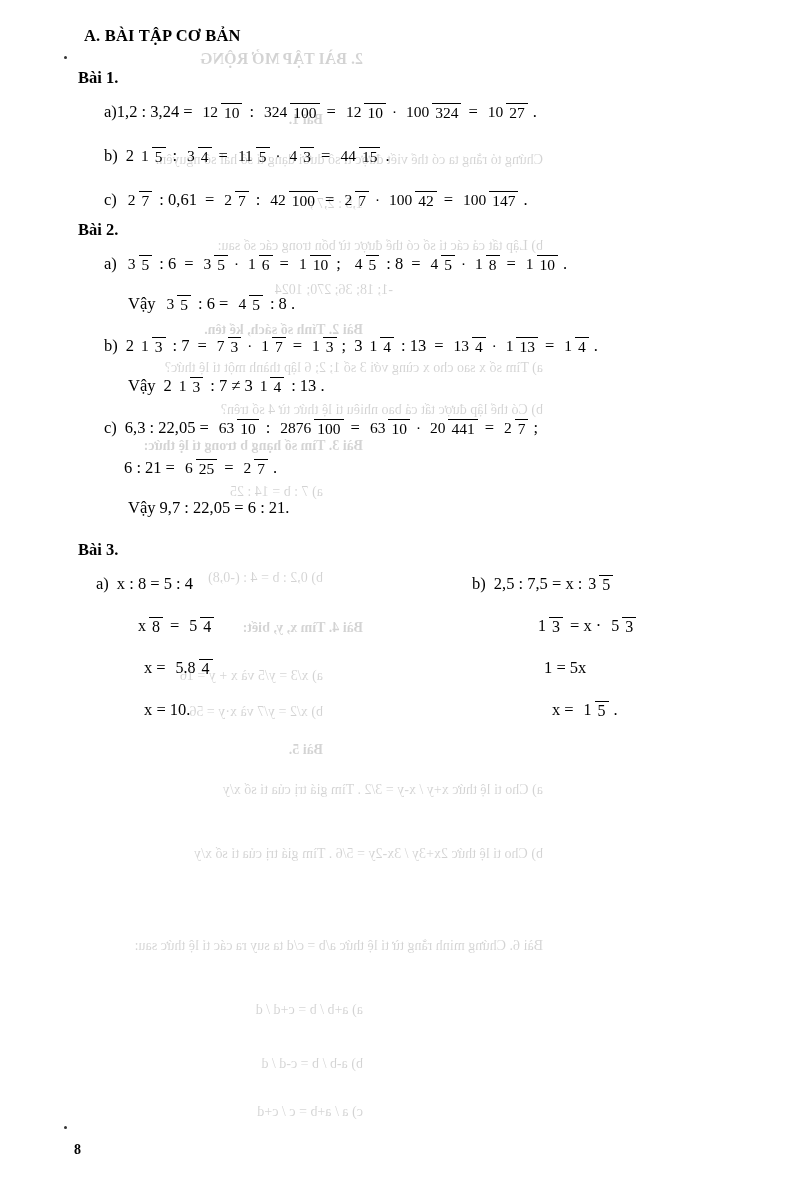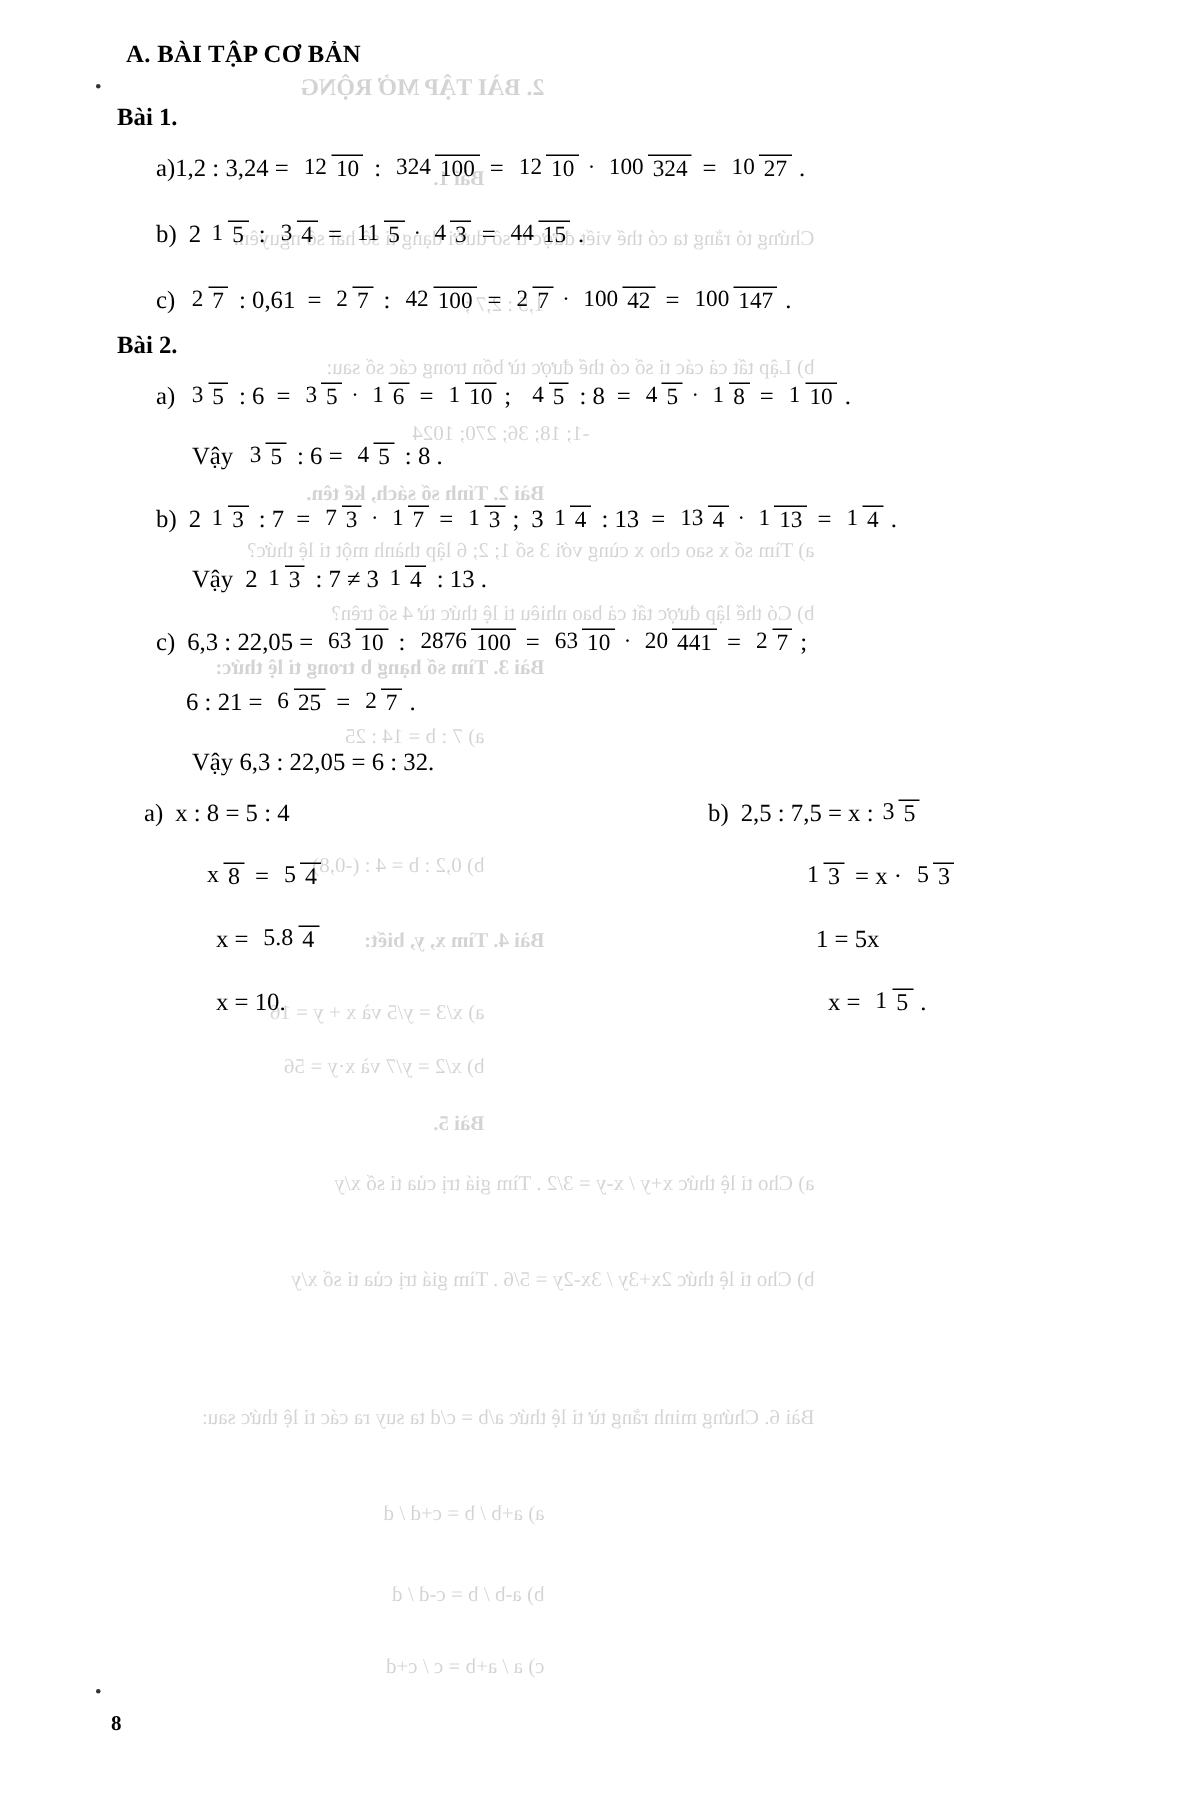--- a/index.html
+++ b/index.html
@@ -422,22 +422,23 @@
         <span class="den">25</span>
       </span>
     <span class="op">=</span>
     <span class="frac">
         <span class="num">2</span>
         <span class="den">7</span>
       </span>
     <span style="margin-left:2px">.</span>
   </div>
 
-  <div class="line indent-v" style="margin-top:20px">Vậy 6,3 : 22,05 = 6 : 32.</div>
-
+  <div class="line indent-v" style="margin-top:20px">Vậy 9,7 : 22,05 = 6 : 21.</div>
+
+  <div class="bai" style="margin-top:22px">Bài 3.</div>
 
   <div class="two-col">
     <div class="col-l">
       <div class="sub">
         <span>a)</span>
         <span style="margin-left:8px">x : 8 = 5 : 4</span>
       </div>
       <div class="sub space center-x">
         <span class="frac" style="font-size:16px">
             <span class="num">x</span>

